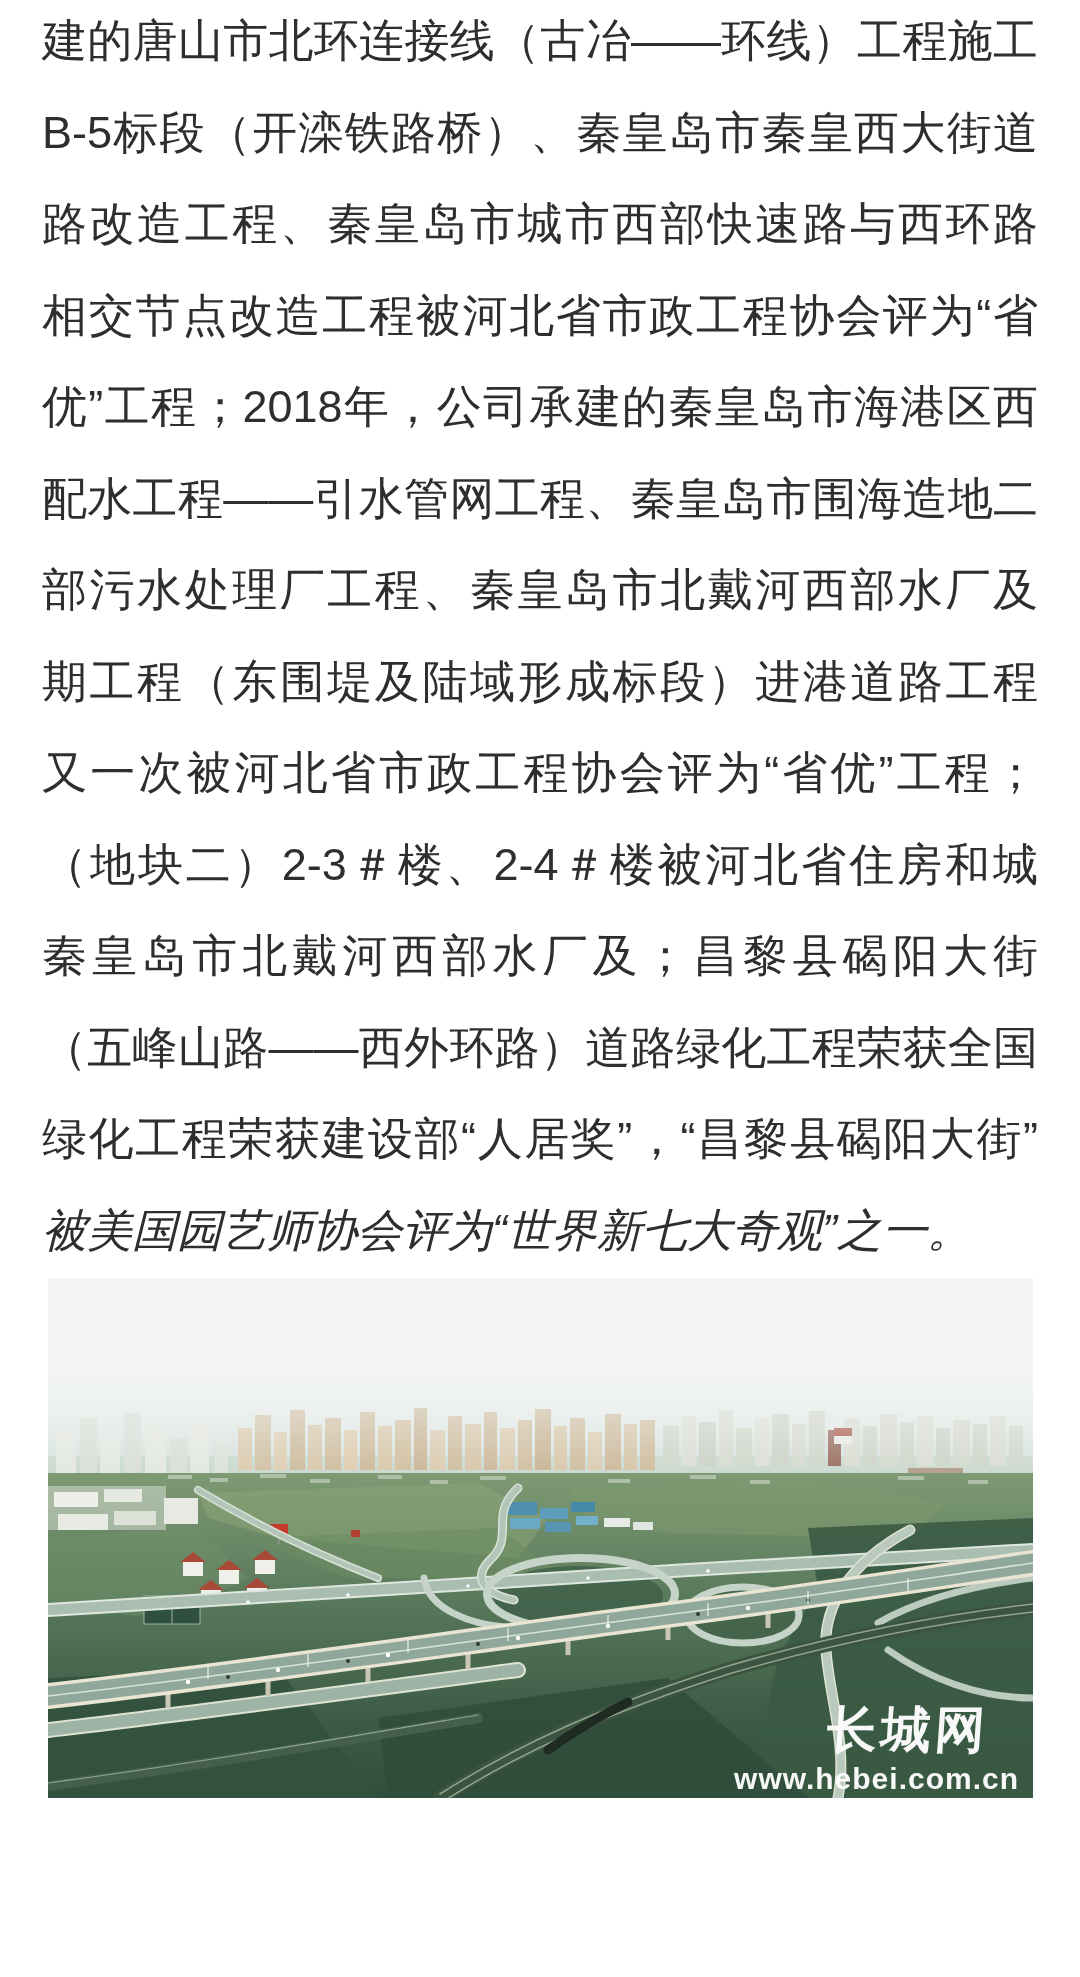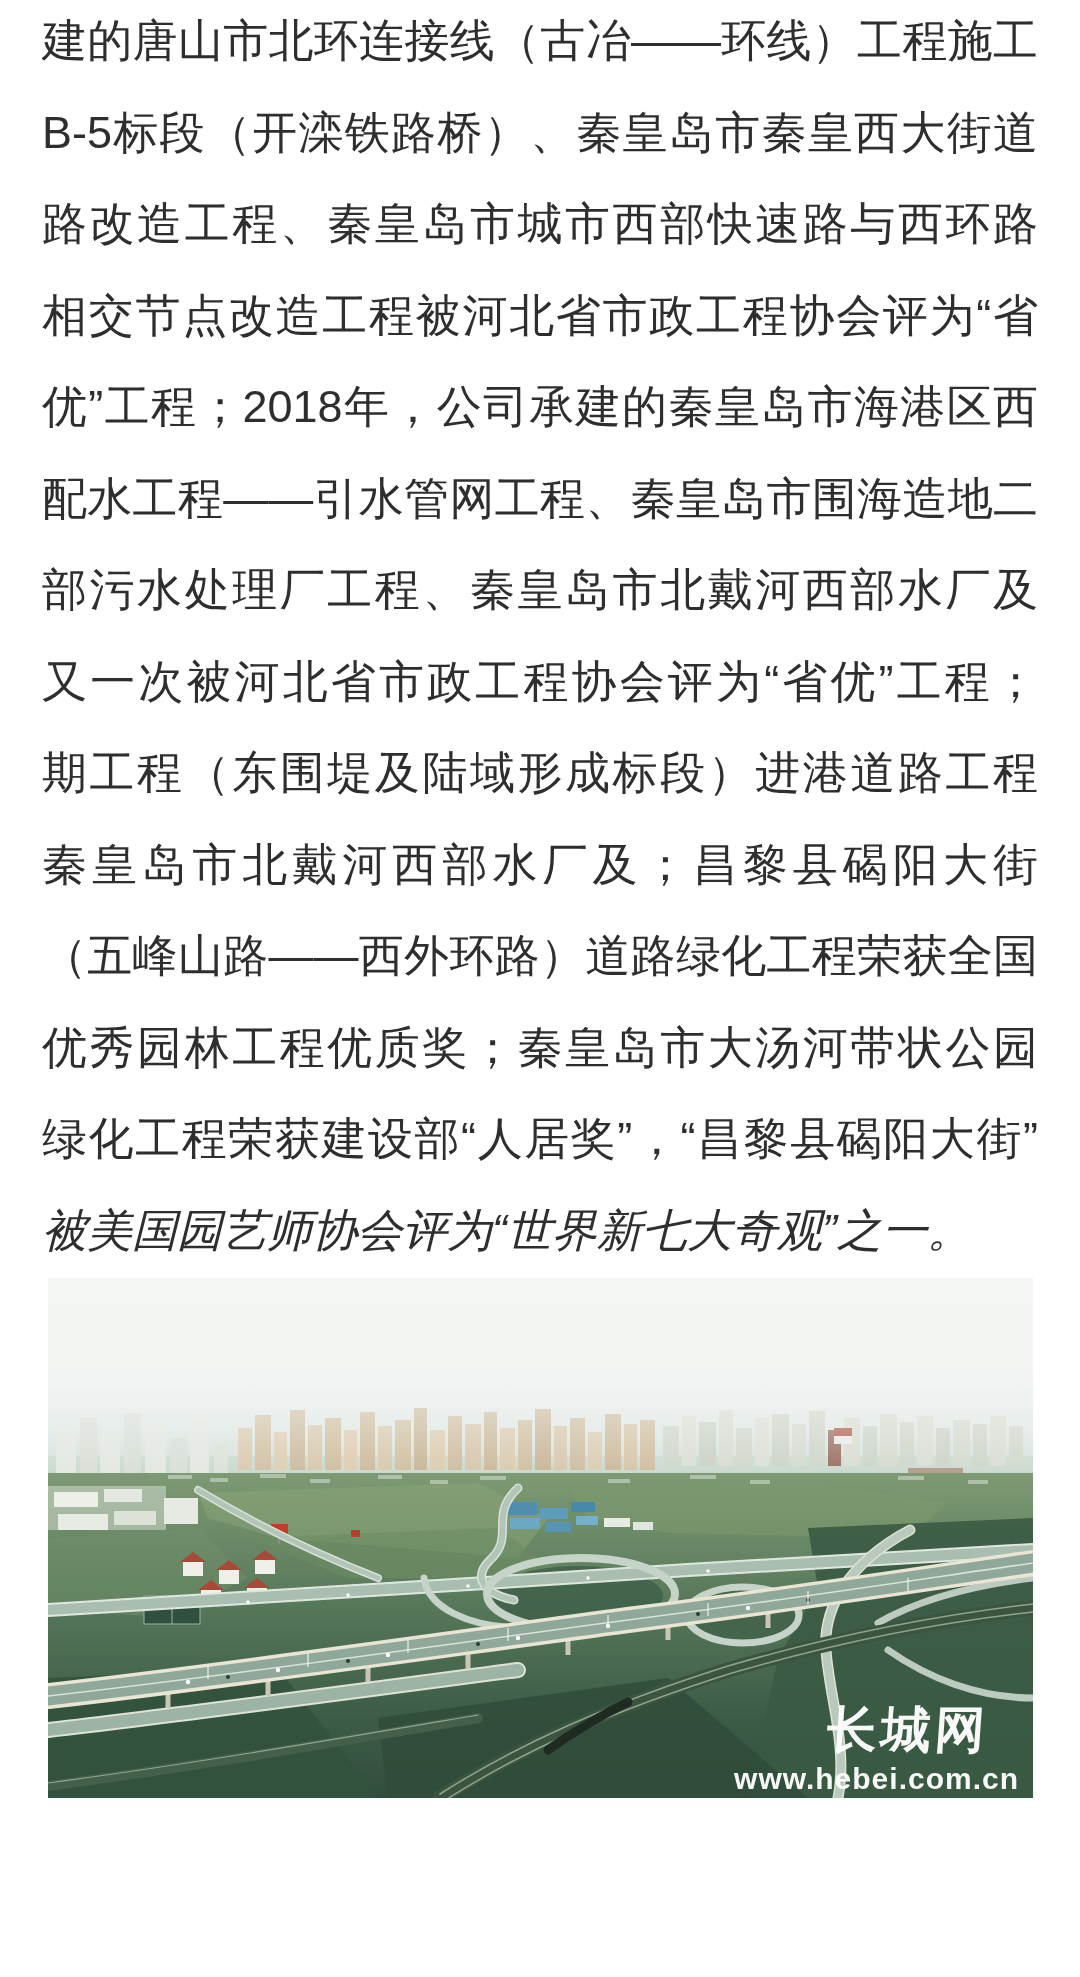--- a/index.html
+++ b/index.html
@@ -37,25 +37,25 @@
 <div class="page">
 
   <div class="article-text">
     <div class="line">建的唐山市北环连接线（古冶——环线）工程施工</div>
     <div class="line">B-5标段（开滦铁路桥）、秦皇岛市秦皇西大街道</div>
     <div class="line">路改造工程、秦皇岛市城市西部快速路与西环路</div>
     <div class="line">相交节点改造工程被河北省市政工程协会评为“省</div>
     <div class="line">优”工程；2018年，公司承建的秦皇岛市海港区西</div>
     <div class="line">配水工程——引水管网工程、秦皇岛市围海造地二</div>
     <div class="line">部污水处理厂工程、秦皇岛市北戴河西部水厂及</div>
+    <div class="line">期工程（东围堤及陆域形成标段）进港道路工程</div>
     <div class="line">又一次被河北省市政工程协会评为“省优”工程；</div>
-    <div class="line">期工程（东围堤及陆域形成标段）进港道路工程</div>
+    <div class="line">（地块二）2-3＃楼、2-4＃楼被河北省住房和城</div>
     <div class="line">秦皇岛市北戴河西部水厂及；昌黎县碣阳大街</div>
     <div class="line">（五峰山路——西外环路）道路绿化工程荣获全国</div>
-    <div class="line">优秀园林工程优质奖；秦皇岛市大汤河带状公园</div>
     <div class="line">绿化工程荣获建设部“人居奖”，“昌黎县碣阳大街”</div>
     <div class="line last">被美国园艺师协会评为“世界新七大奇观”之一。</div>
   </div>
 
   <div class="photo">
     <svg viewBox="0 0 985 520">
       <defs>
         <linearGradient id="skyG" x1="0" y1="0" x2="0" y2="1">
           <stop offset="0" stop-color="#f4f5f2"></stop>
           <stop offset="0.4" stop-color="#eef1ee"></stop>

